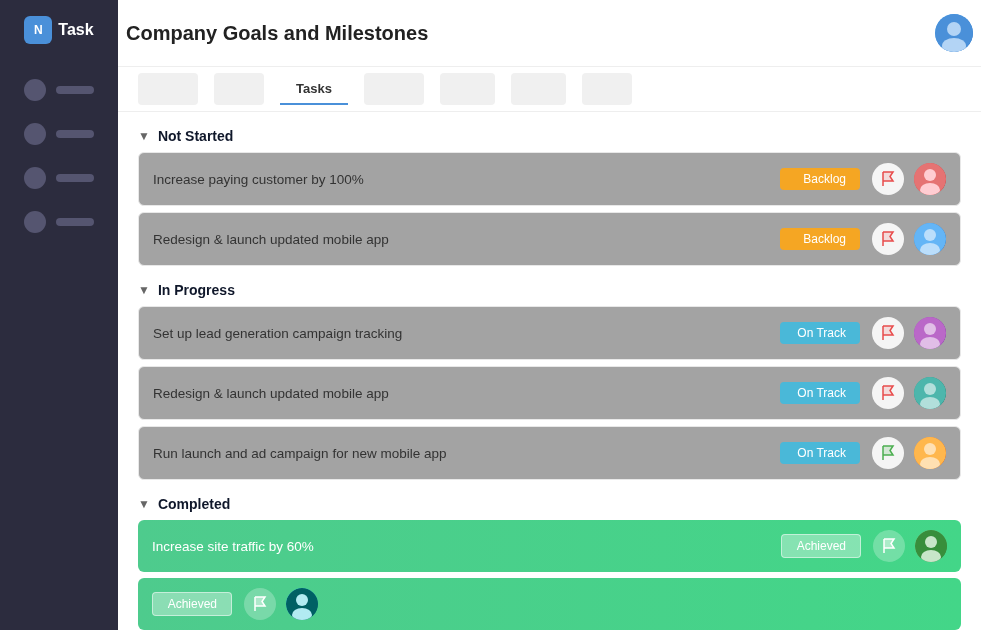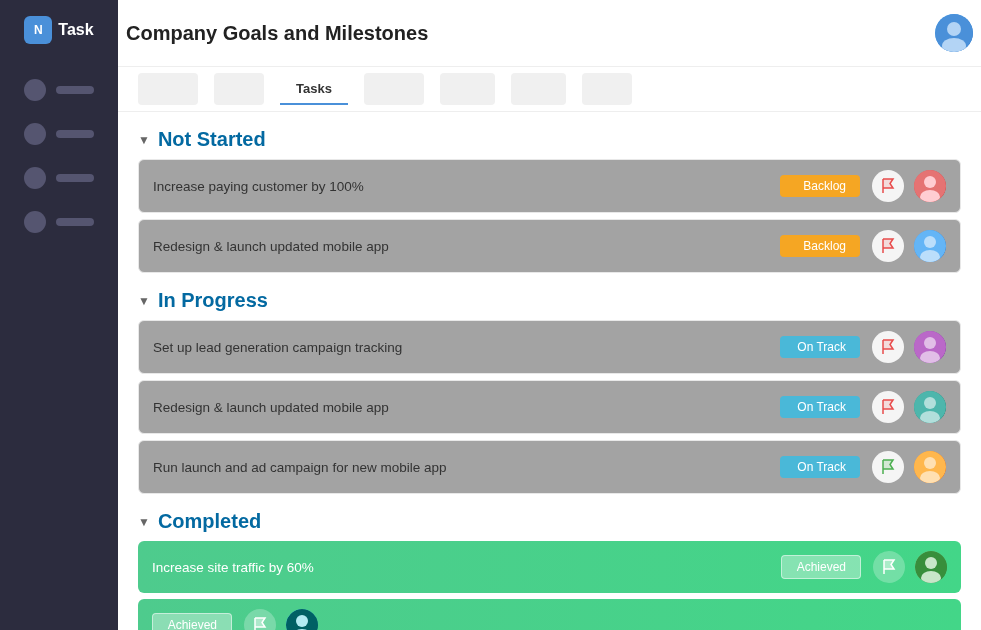--- a/index.html
+++ b/index.html
@@ -137,23 +137,23 @@
       align-items: center;
       gap: 8px;
       margin-bottom: 8px;
       cursor: pointer;
     }
     .section-chevron {
       color: #666;
       font-size: 12px;
     }
     .section-title {
-      font-size: 20px;
+      font-size: 14px;
       font-weight: 600;
-      color: #0369a1;
+      color: #0f172a;
     }
 
     
     .task-row {
       display: flex;
       align-items: center;
       padding: 10px 14px;
       background: #a3a3a3;
       border: 1px solid #e8e8e8;
       border-radius: 6px;

